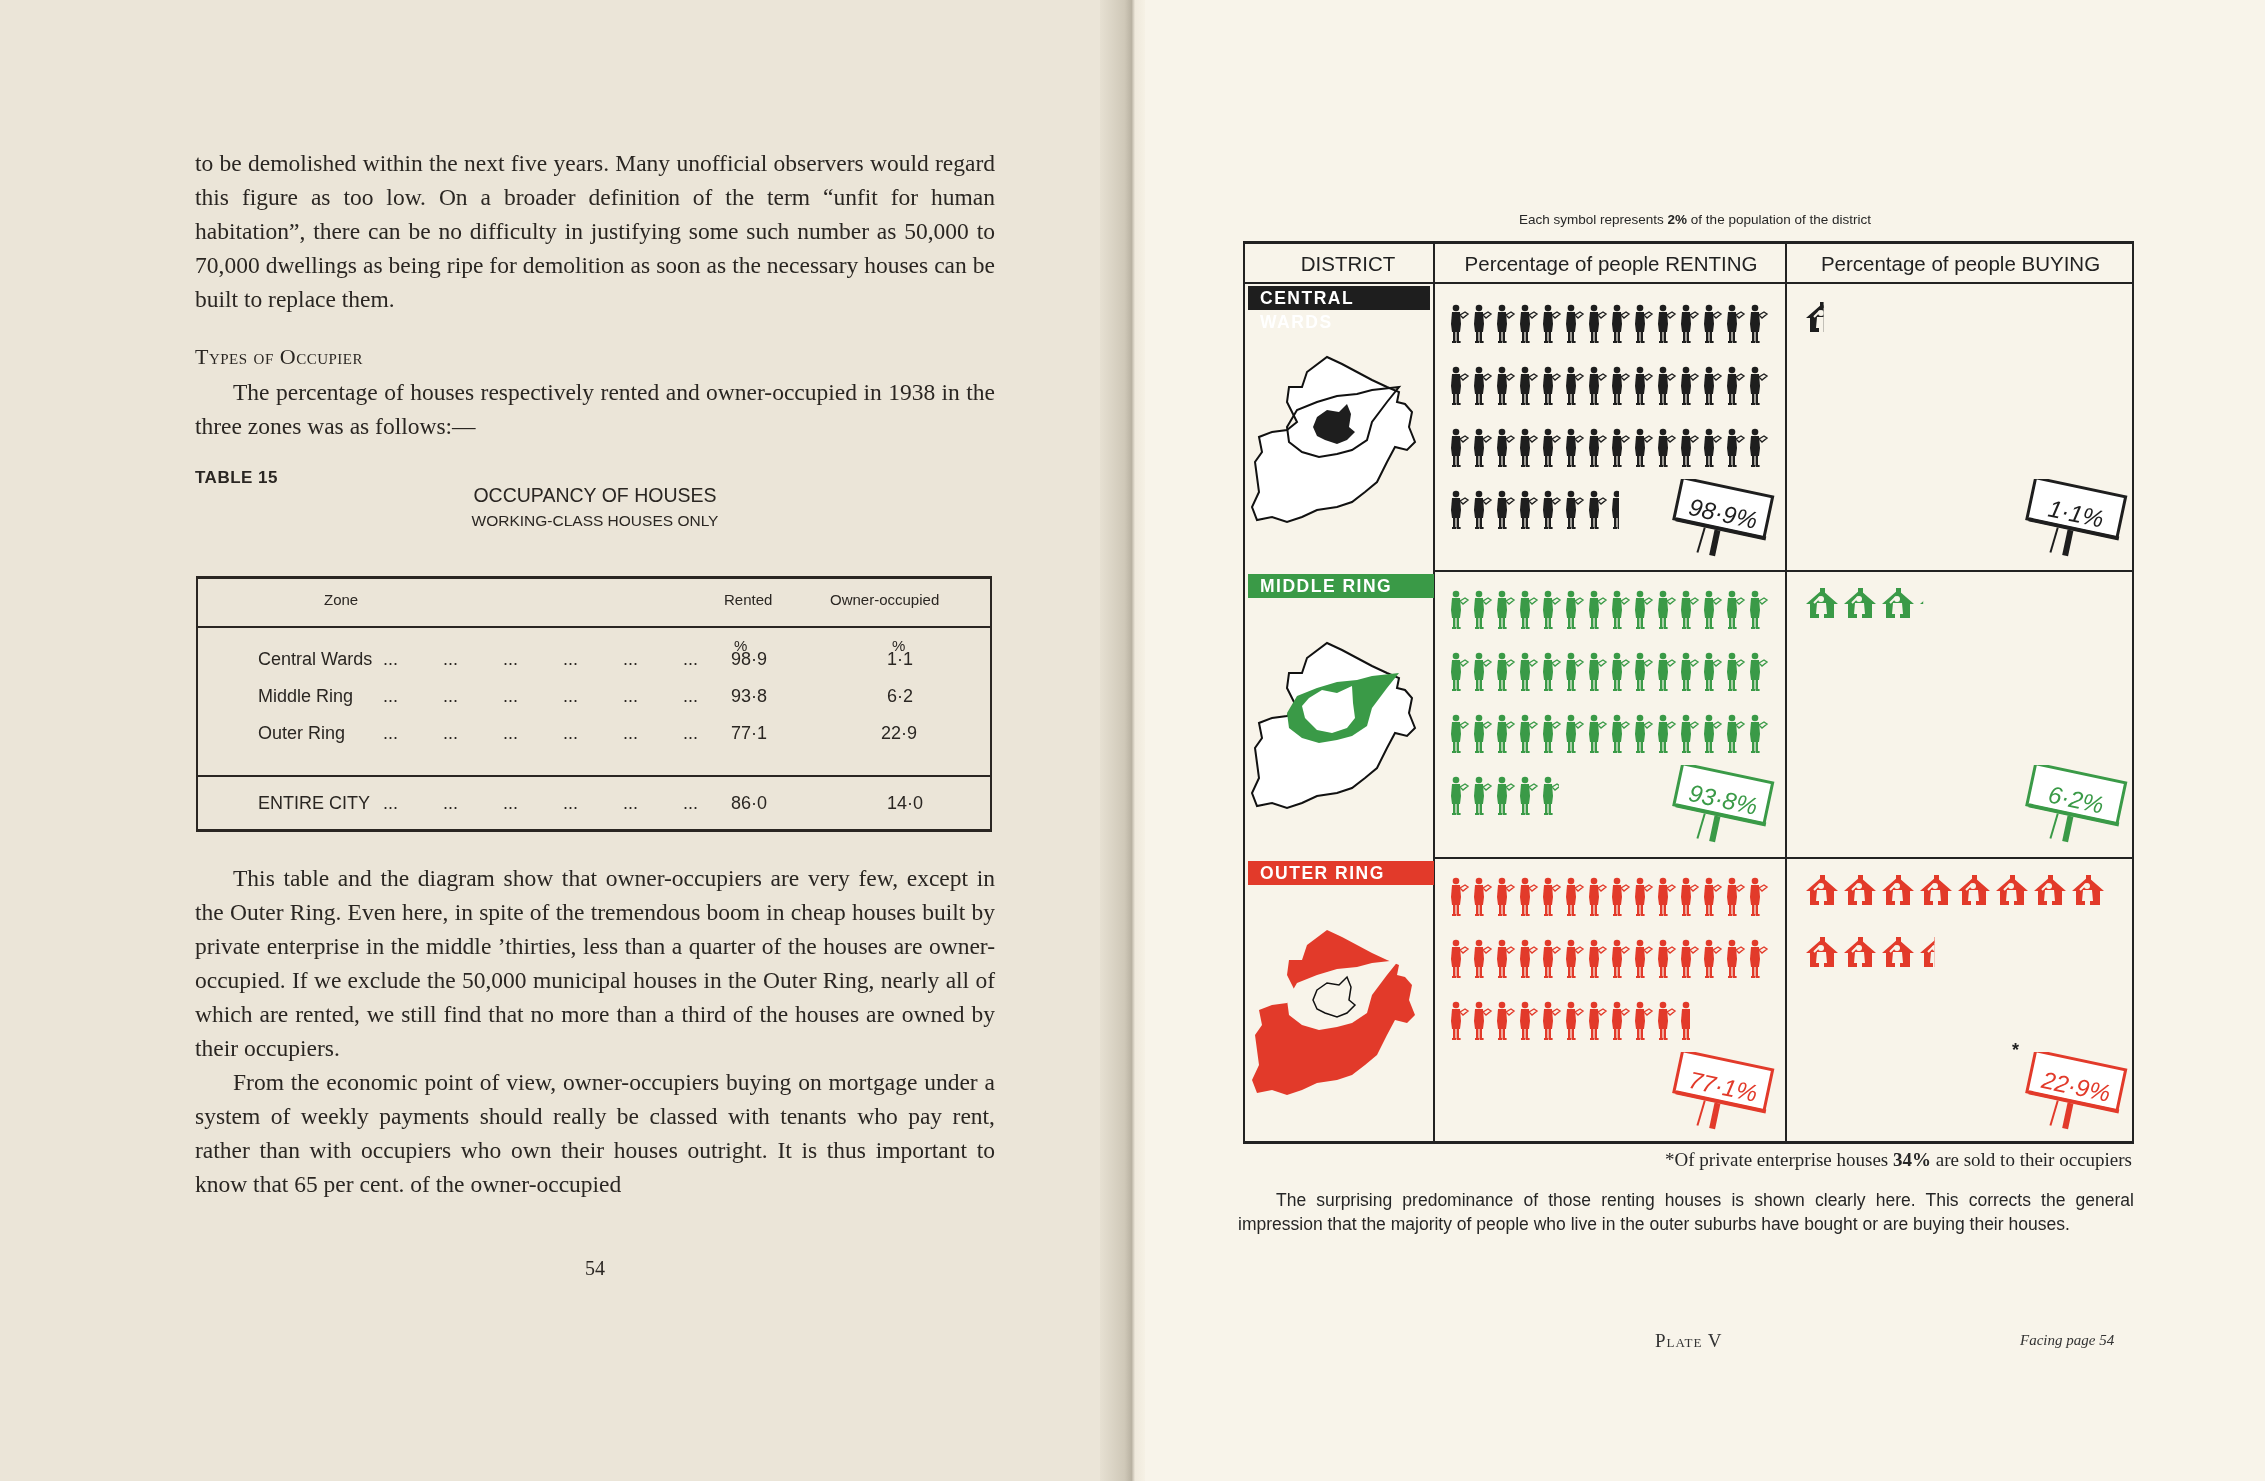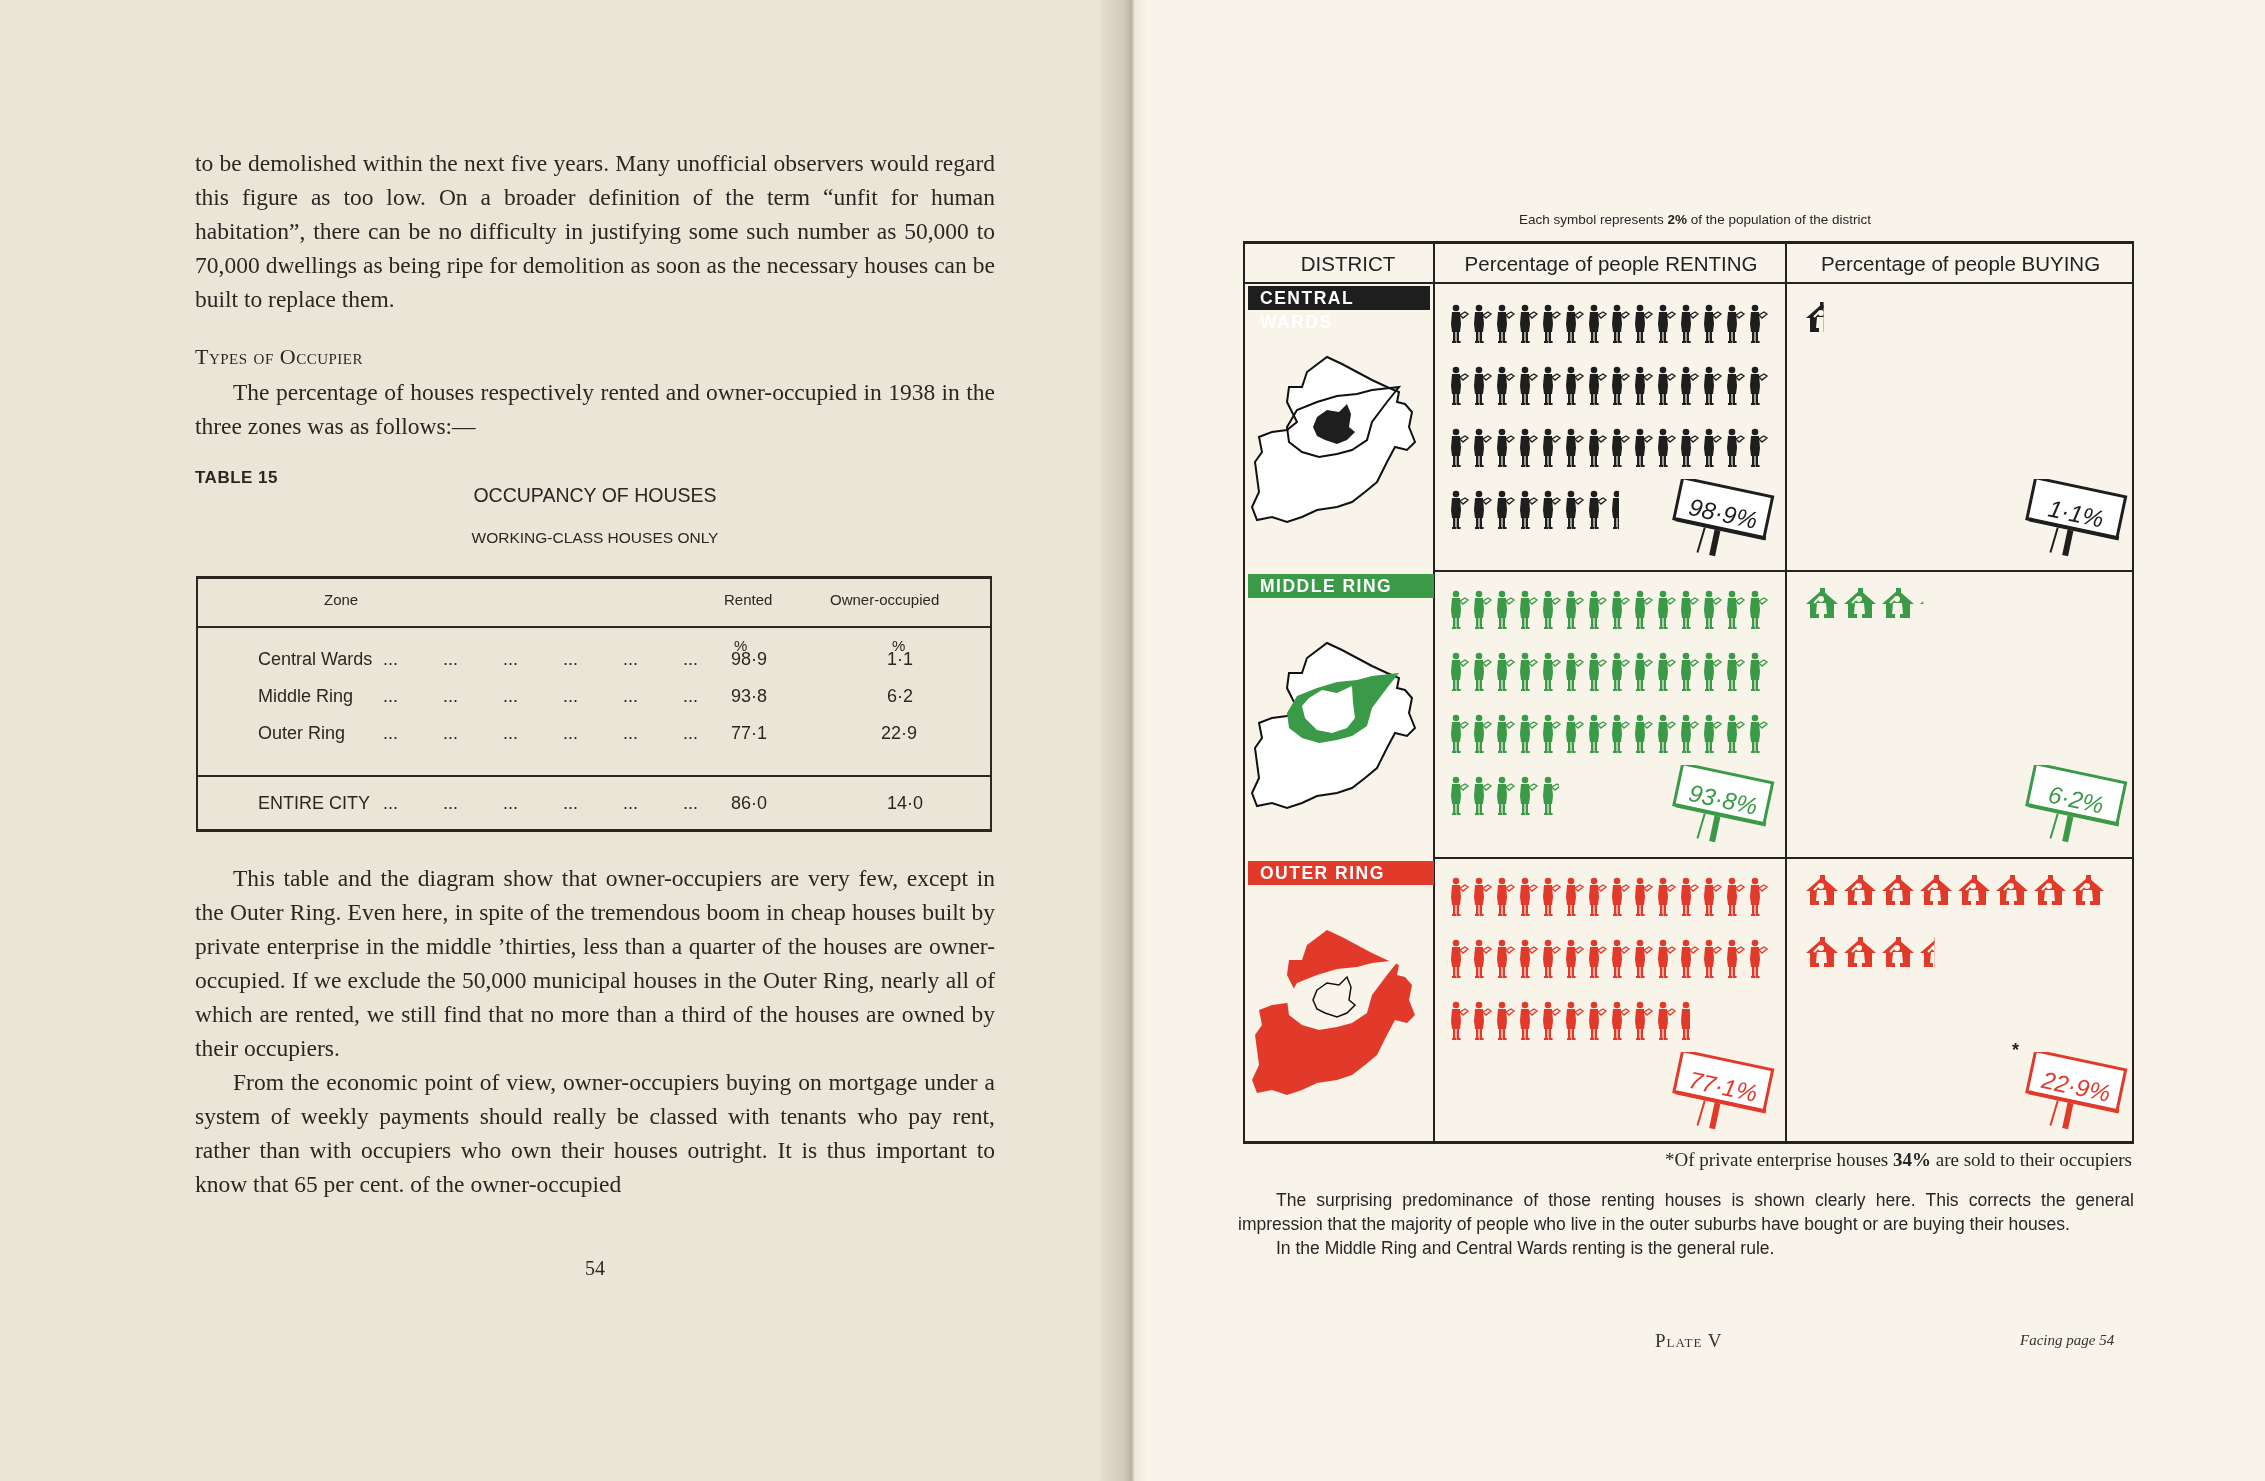--- a/index.html
+++ b/index.html
@@ -51,21 +51,21 @@
 <div class="body-text" style="top:146px;">
   <p>to be demolished within the next five years.  Many unofficial observers would regard this figure as too low.  On a broader definition of the term “unfit for human habitation”, there can be no difficulty in justifying some such number as 50,000 to 70,000 dwellings as being ripe for demolition as soon as the necessary houses can be built to replace them.</p>
 </div>
 <div class="section-head">Types of Occupier</div>
 <div class="body-text" style="top:375px;">
   <p class="indent">The percentage of houses respectively rented and owner-occupied in 1938 in the three zones was as follows:—</p>
 </div>
 
 <div class="table-label">TABLE 15</div>
 <div class="table-title" style="top:484px;font-size:19.5px;">OCCUPANCY OF HOUSES</div>
-<div class="table-title" style="top:529px;font-size:15.5px;">WORKING-CLASS HOUSES ONLY</div>
+<div class="table-title" style="top:512px;font-size:15.5px;">WORKING-CLASS HOUSES ONLY</div>
 
 <div class="occ-table">
   <div class="occ-head">
     <span class="occ-cell" style="left:126px;top:12px;">Zone</span>
     <span class="occ-cell" style="left:526px;top:12px;">Rented</span>
     <span class="occ-cell" style="left:632px;top:12px;">Owner-occupied</span>
   </div>
   <span class="occ-cell" style="left:536px;top:58px;font-size:15px;">%</span>
   <span class="occ-cell" style="left:694px;top:58px;font-size:15px;">%</span>
 
@@ -1591,16 +1591,15 @@
           <text x="55" y="43" text-anchor="middle" transform="rotate(12 55 35)" fill="#e23a2a" font-family="Liberation Sans, sans-serif" font-style="italic" font-size="24">22·9%</text>
         </svg></div>
       <div style="position: absolute; left: 767px; top: 796px; font-family: &quot;Liberation Sans&quot;, sans-serif; font-weight: bold; font-size: 18px; color: rgb(34, 34, 34);">*</div>
     </div>
 </div>
 
 <div class="footnote"><span>*Of private enterprise houses </span><b>34%</b><span> are sold to their occupiers</span></div>
 
 <div class="caption">
   <p class="indent">The surprising predominance of those renting houses is shown clearly here.  This corrects the general impression that the majority of people who live in the outer suburbs have bought or are buying their houses.</p>
-  <p class="indent">In the Middle Ring and Central Wards renting is the general rule.</p>
 </div>
 <div class="plate-label">Plate V</div>
 <div class="facing">Facing page 54</div>
 
 </body></html>

